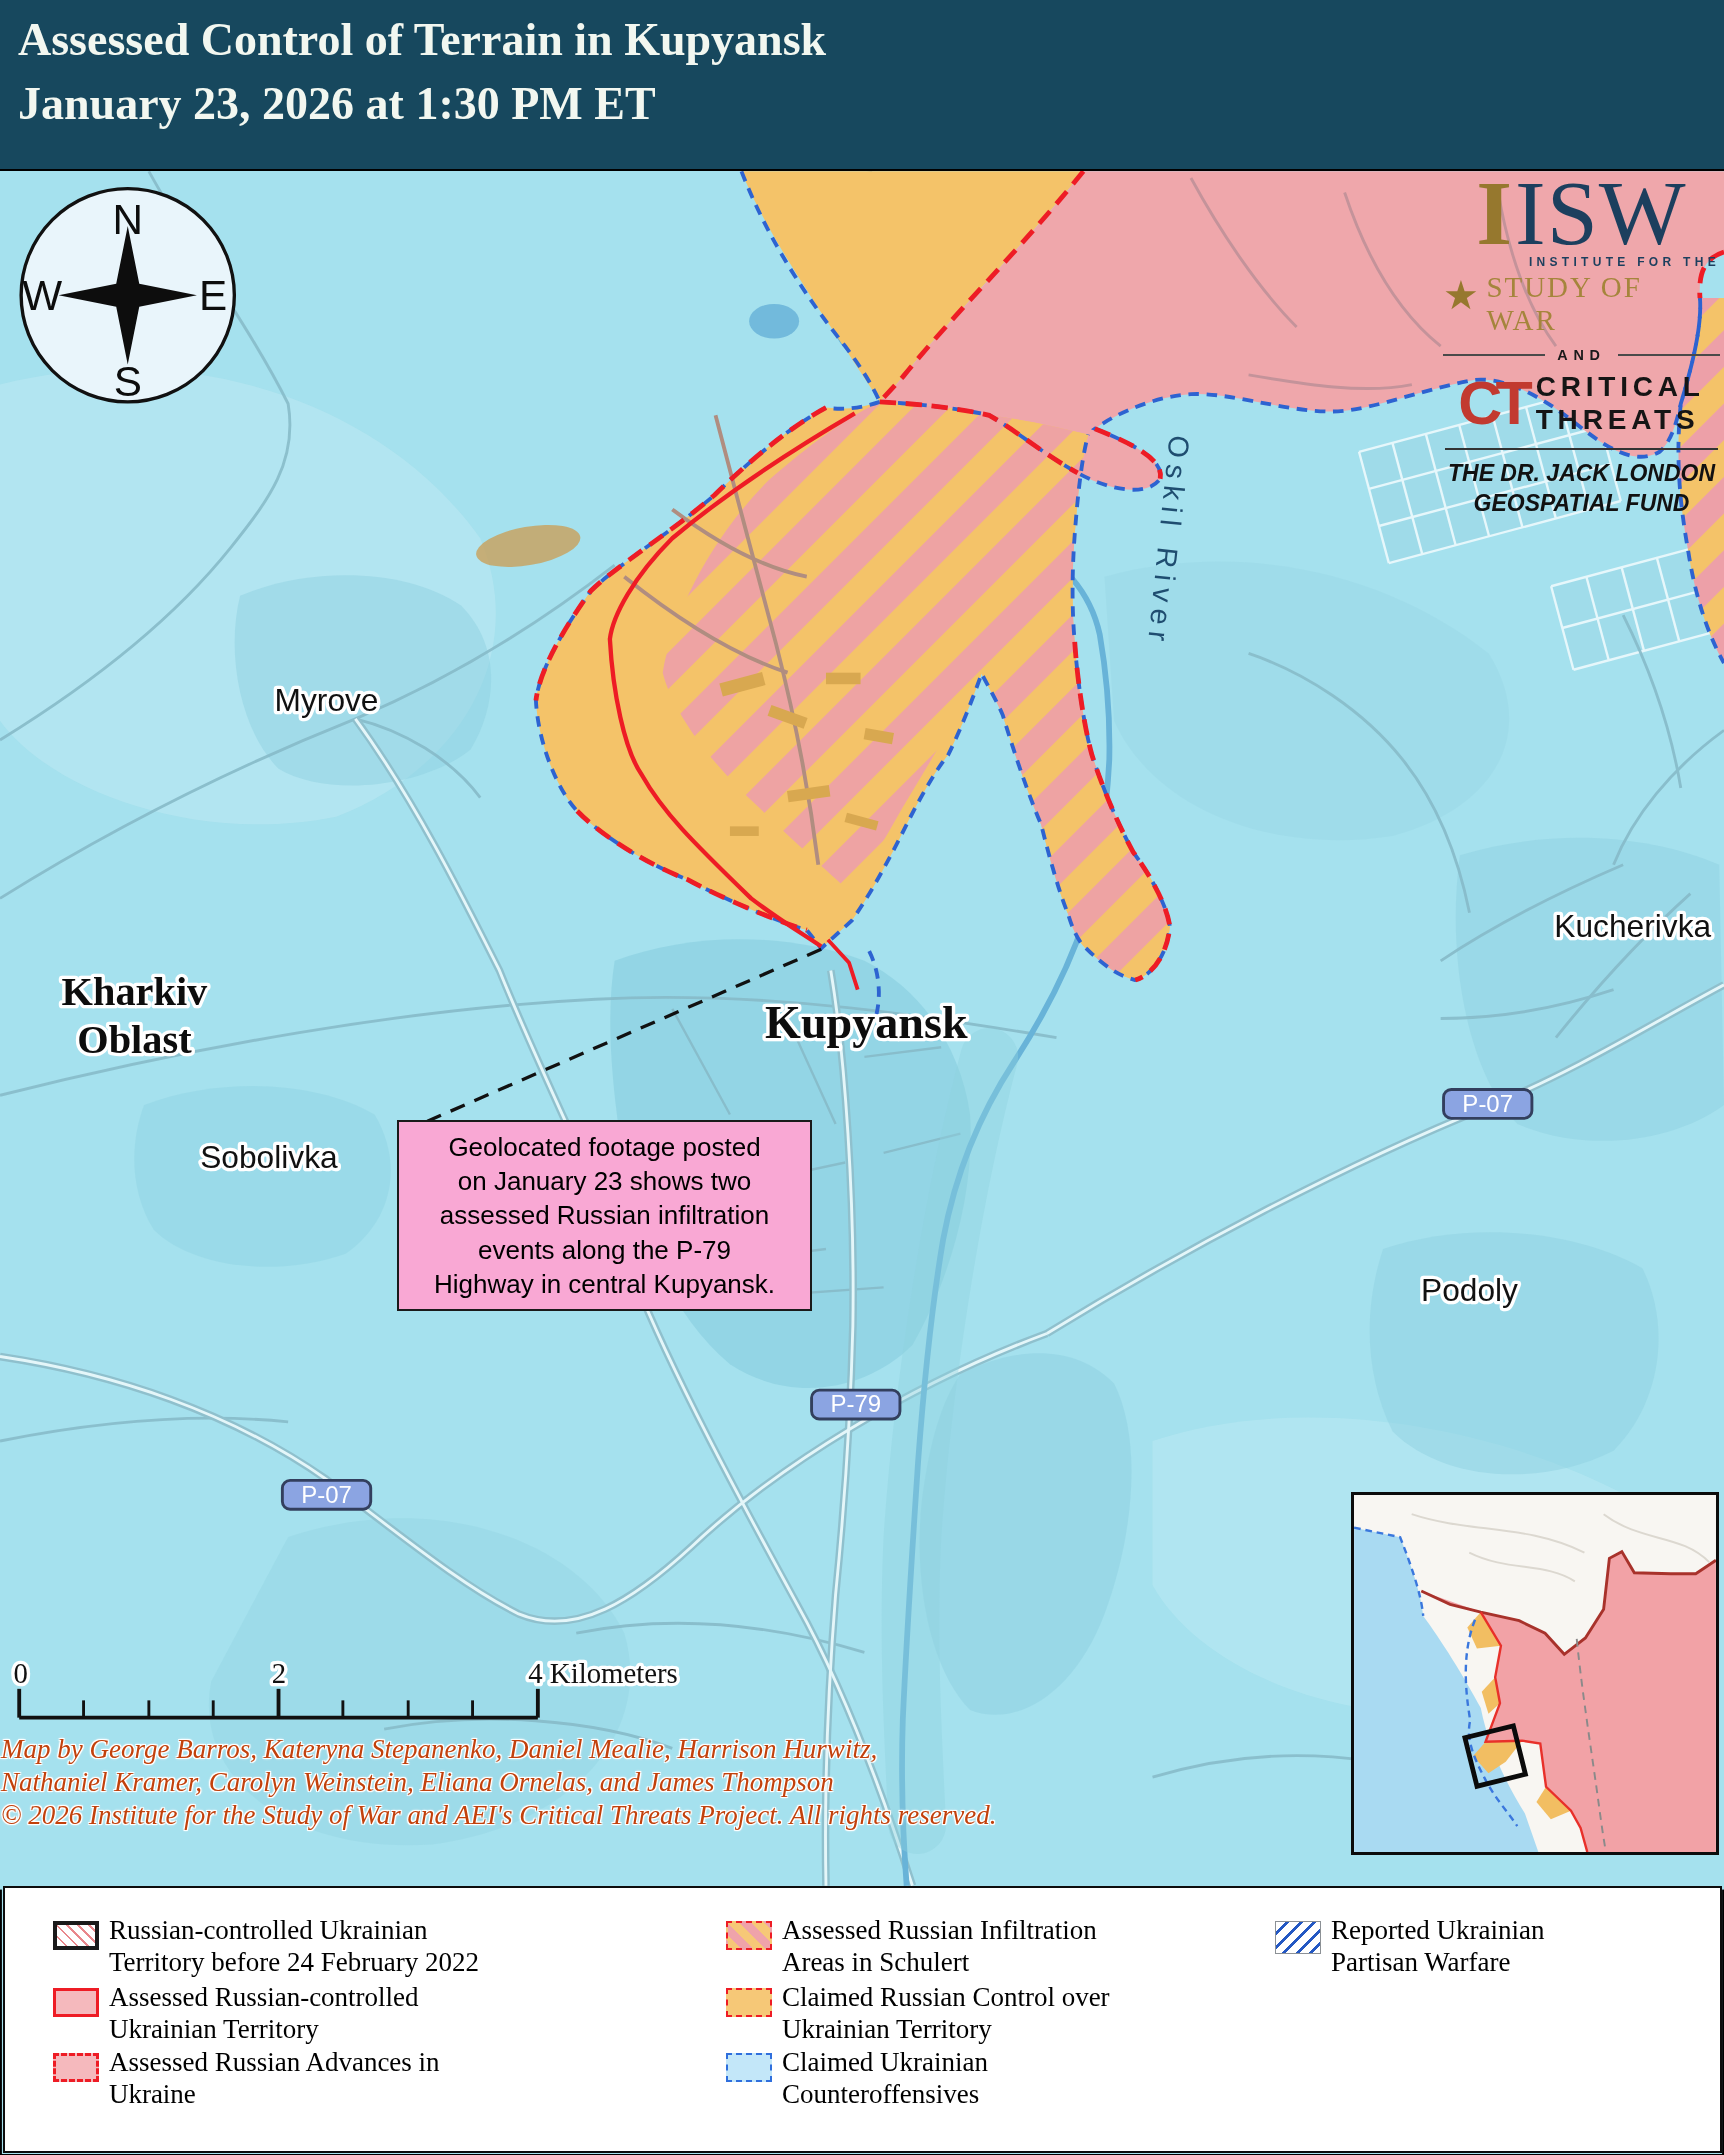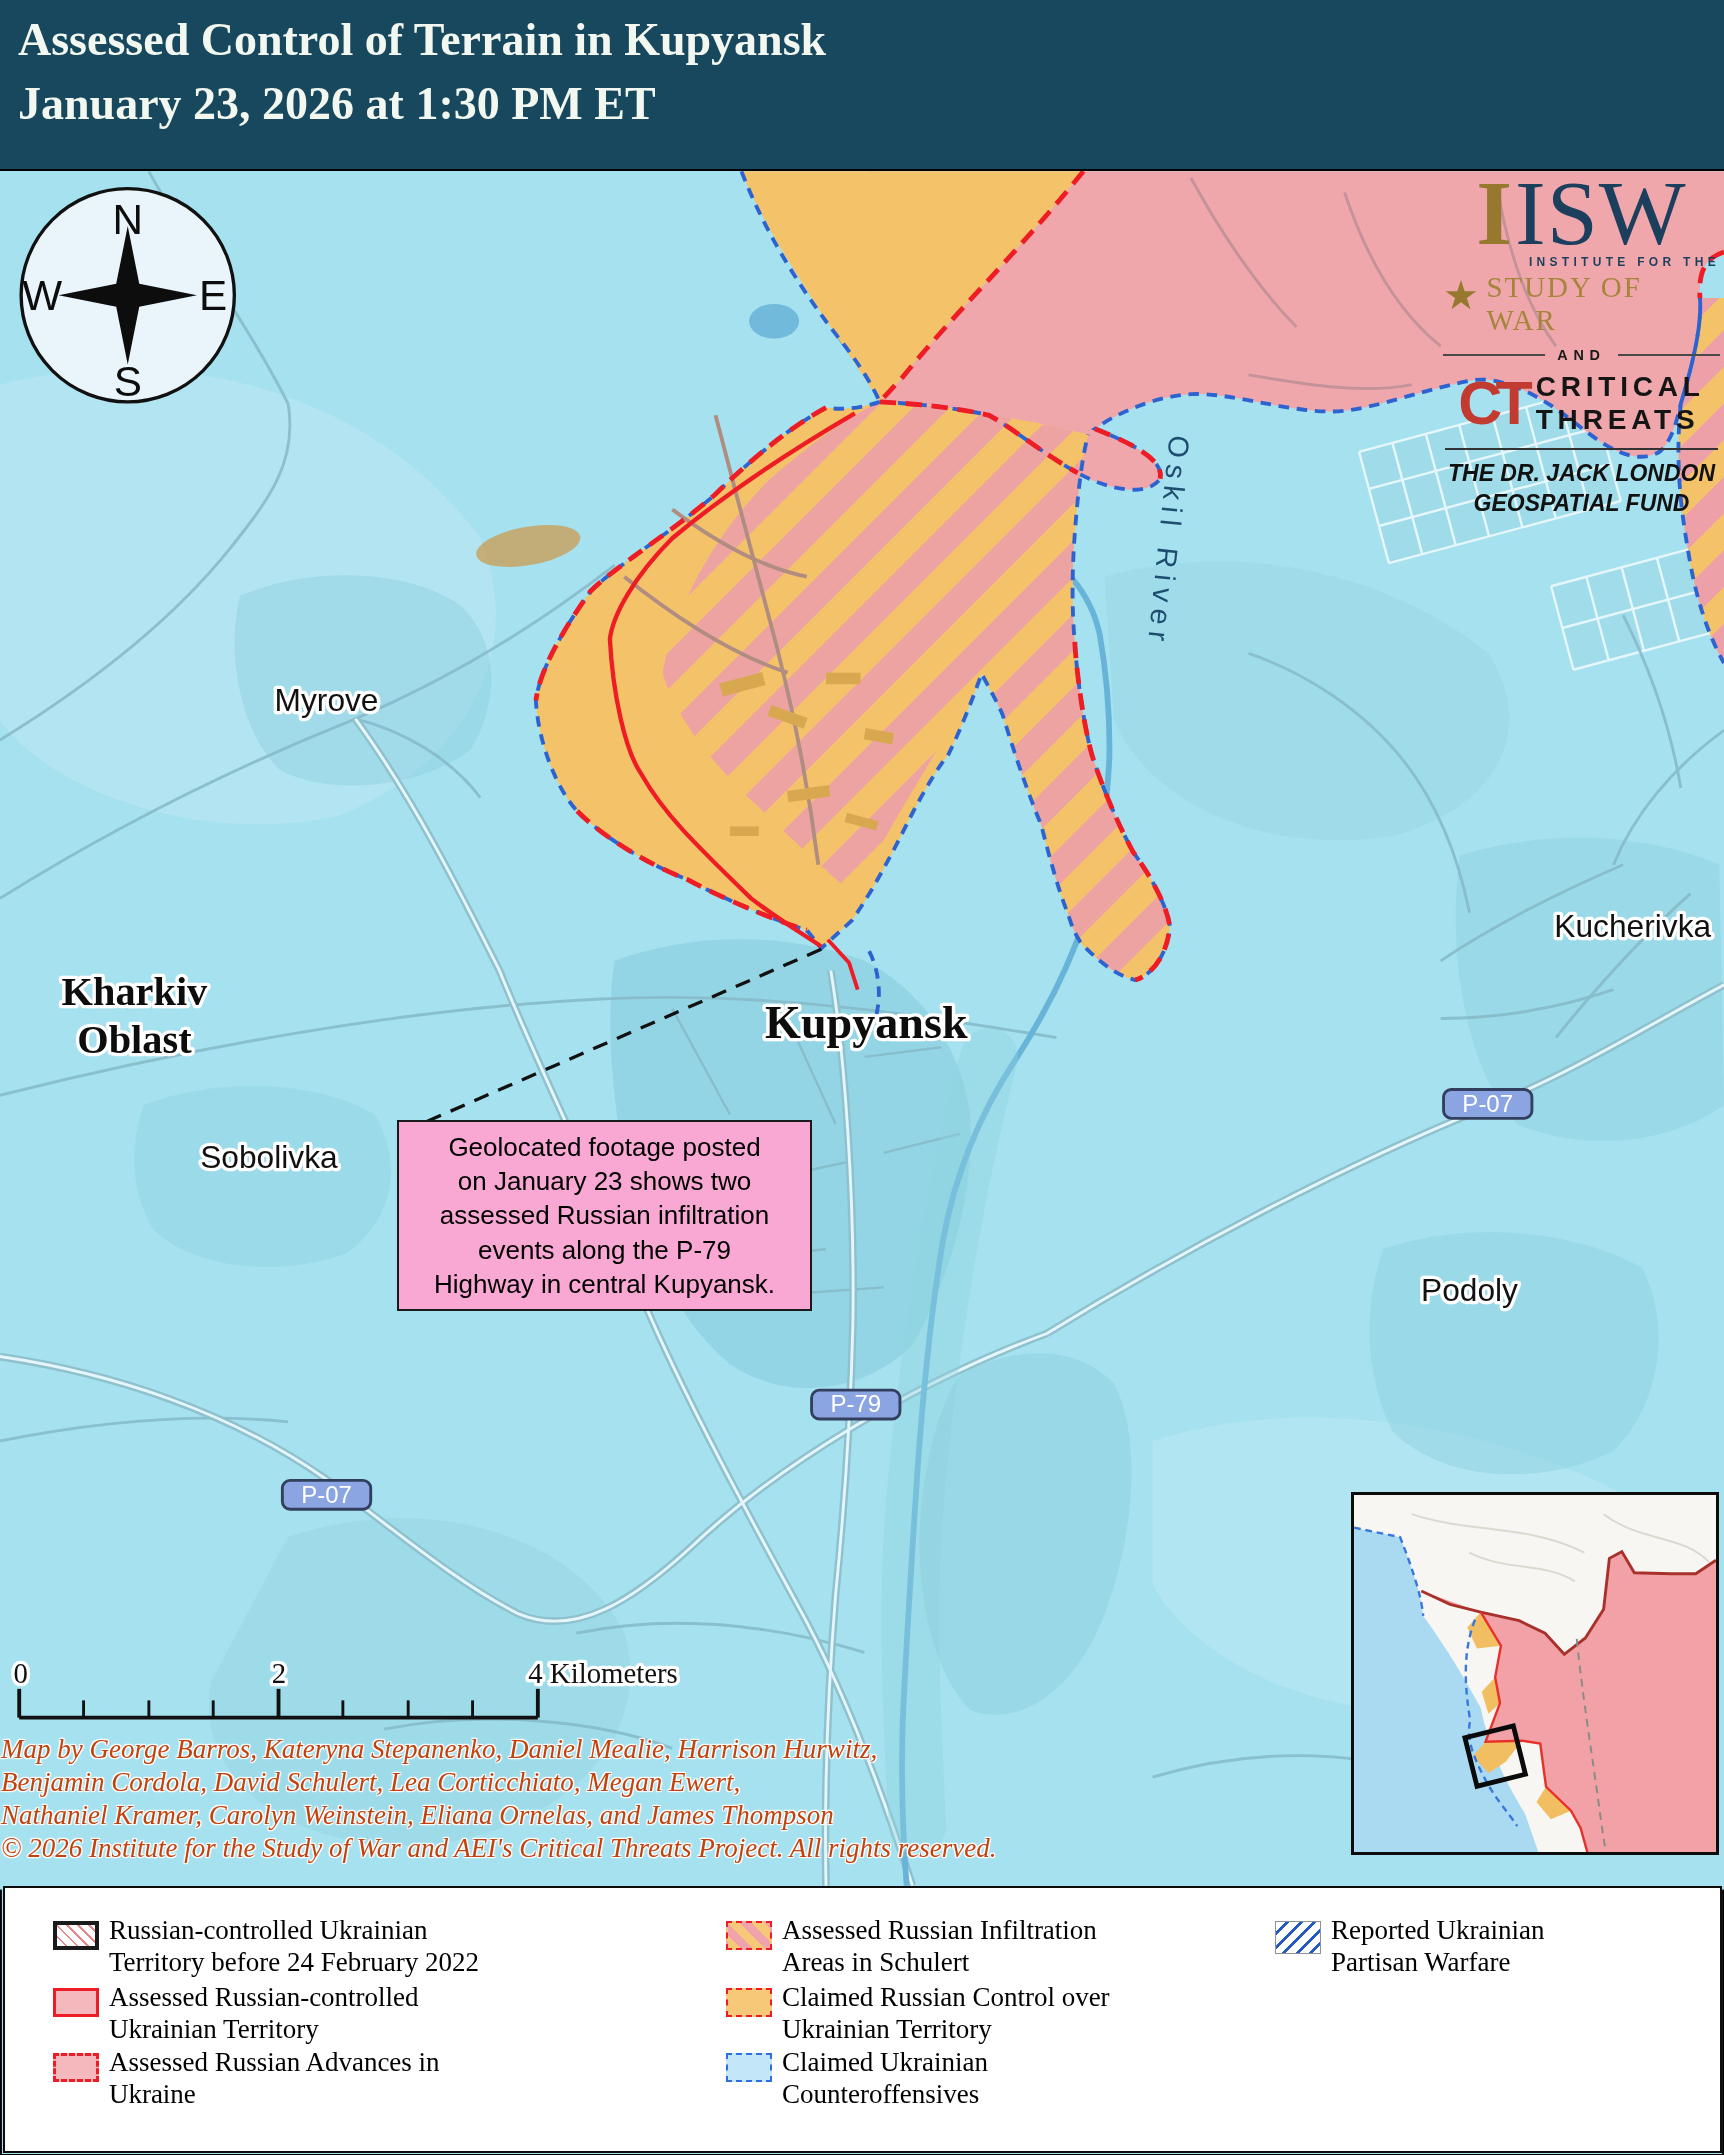--- a/index.html
+++ b/index.html
@@ -330,21 +330,20 @@
 <div class="callout">
   <div>Geolocated footage posted</div>
   <div>on January 23 shows two</div>
   <div>assessed Russian infiltration</div>
   <div>events along the P-79</div>
   <div>Highway in central Kupyansk.</div>
 </div>
 
 <div class="credits">
   <span>Map by George Barros, Kateryna Stepanenko, Daniel Mealie, Harrison Hurwitz,</span>
-  <span>Benjamin Cordola, David Schulert, Lea Corticchiato, Megan Ewert,</span>
   <span>Nathaniel Kramer, Carolyn Weinstein, Eliana Ornelas, and James Thompson</span>
   <span>© 2026 Institute for the Study of War and AEI's Critical Threats Project. All rights reserved.</span>
 </div>
 
 <div class="inset">
   <svg width="362" height="357" viewBox="0 0 377 372">
     <rect width="377" height="372" fill="#F8F6F2"></rect>
     <g fill="none" stroke="#DCD8D0" stroke-width="2">
       <path d="M60,20 C120,40 180,30 240,60"></path>
       <path d="M260,20 C300,50 340,40 370,70"></path>

